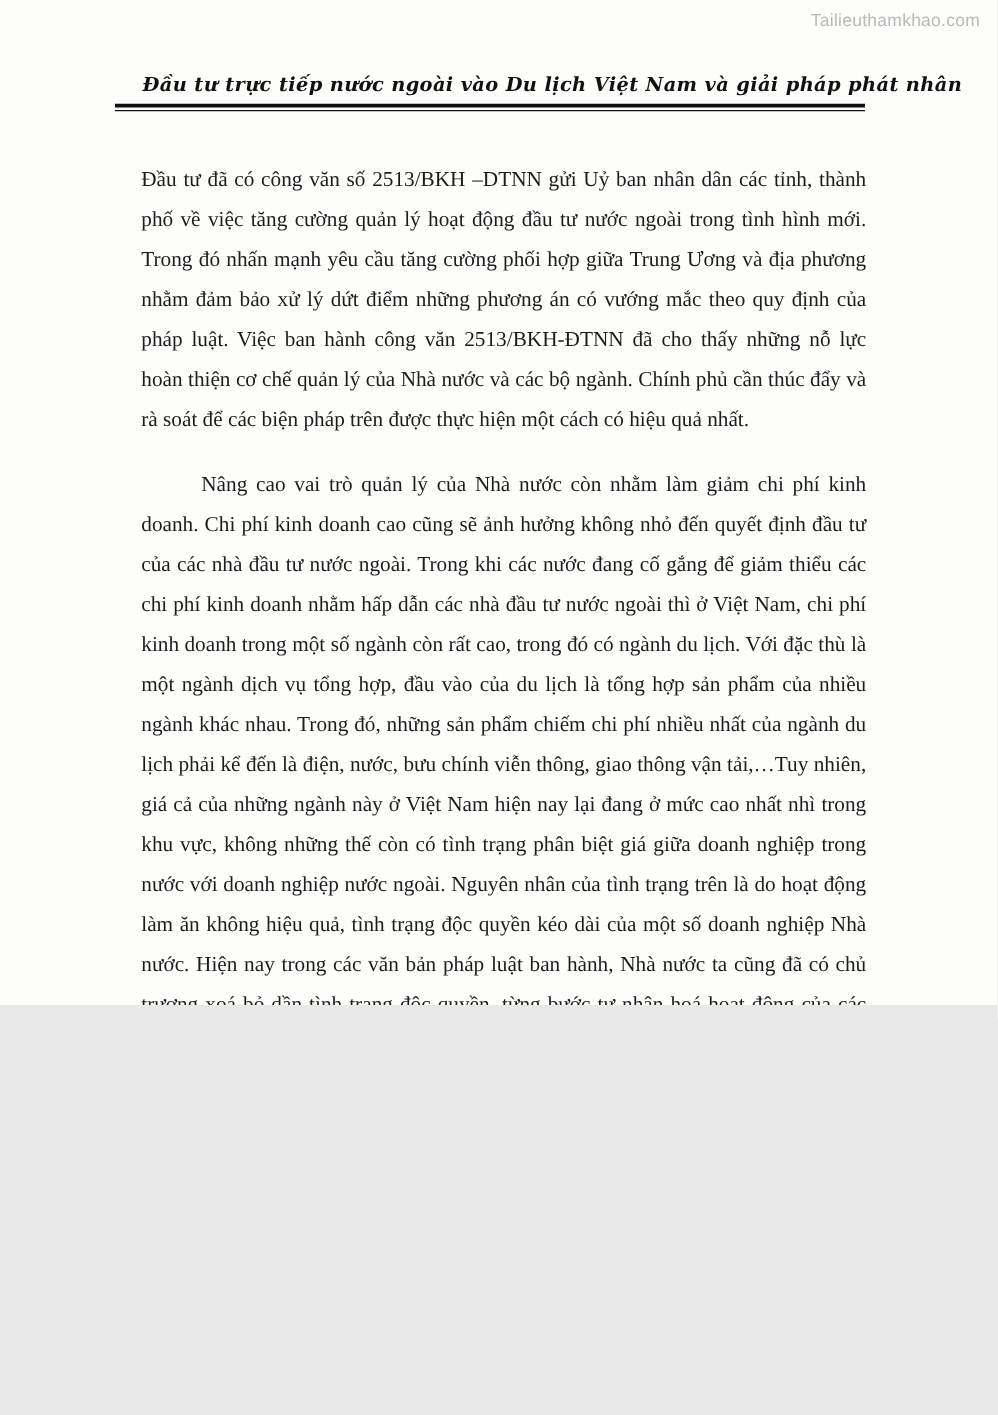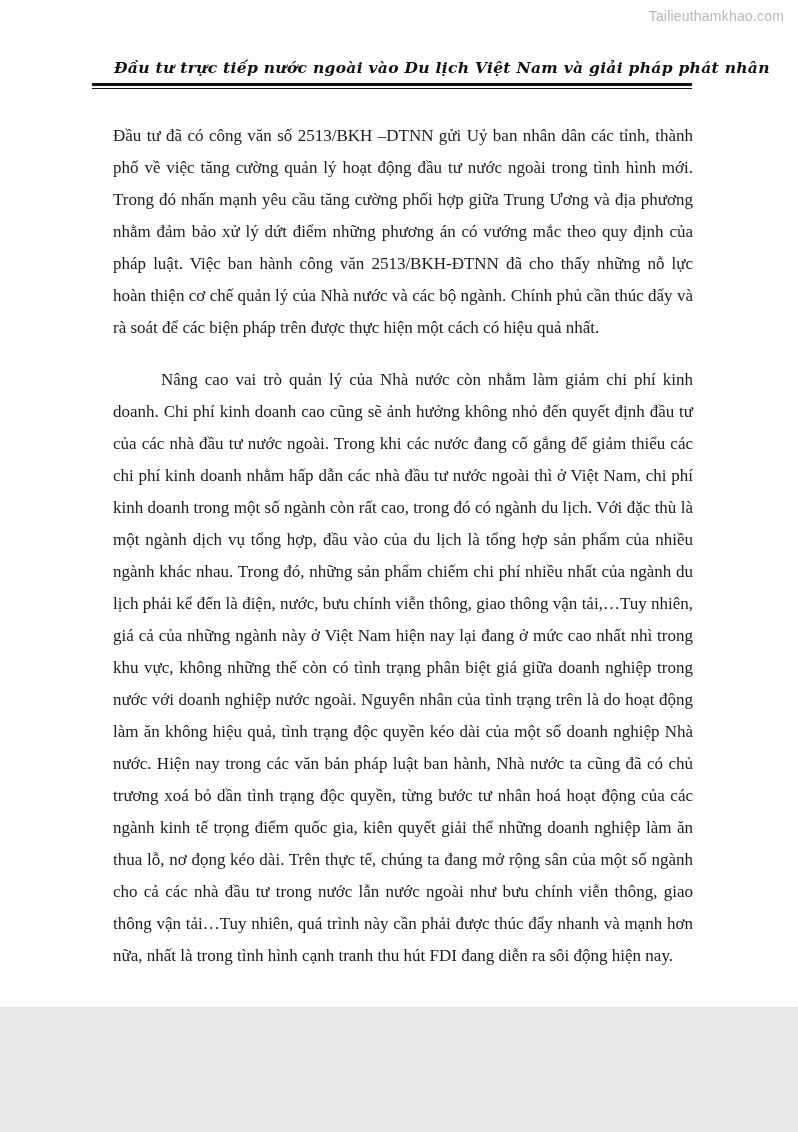--- a/index.html
+++ b/index.html
@@ -3,21 +3,21 @@
 <meta charset="utf-8">
 <style>
   html, body {
     margin: 0;
     padding: 0;
     background: #e8e8e8;
   }
   .page {
     position: relative;
     width: 798px;
-    height: 1007px;
+    height: 804px;
     margin: 0 auto;
     background: #fdfdfc;
     font-family: "Liberation Serif", "DejaVu Serif", serif;
     color: #1c1c1c;
     overflow: hidden;
     box-sizing: border-box;
   }
   .watermark {
     position: absolute;
     top: 8px;
@@ -48,21 +48,21 @@
     height: 3px;
     background: #111;
     margin-bottom: 2px;
   }
   .header-rule-thin {
     height: 1px;
     background: #111;
   }
   .body-text {
     position: absolute;
-    top: 120px;
+    top: 128px;
     left: 113px;
     width: 580px;
     font-size: 17px;
     line-height: 32px;
     text-align: justify;
     color: #1c1c1c;
   }
   .para {
     margin: 0 0 2px 0;
   }

